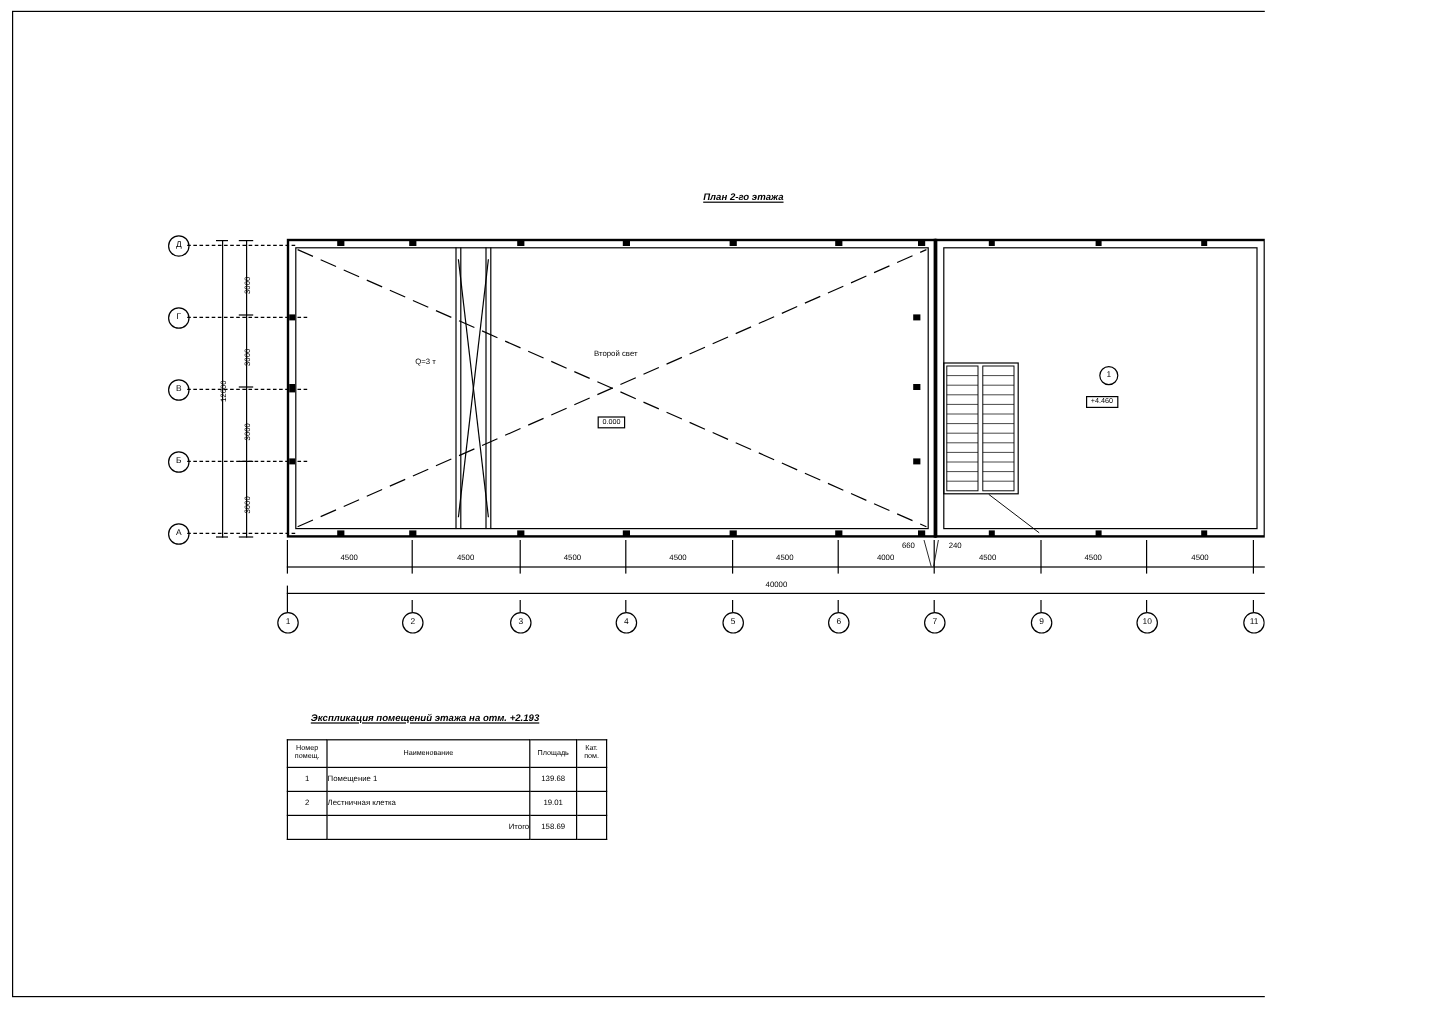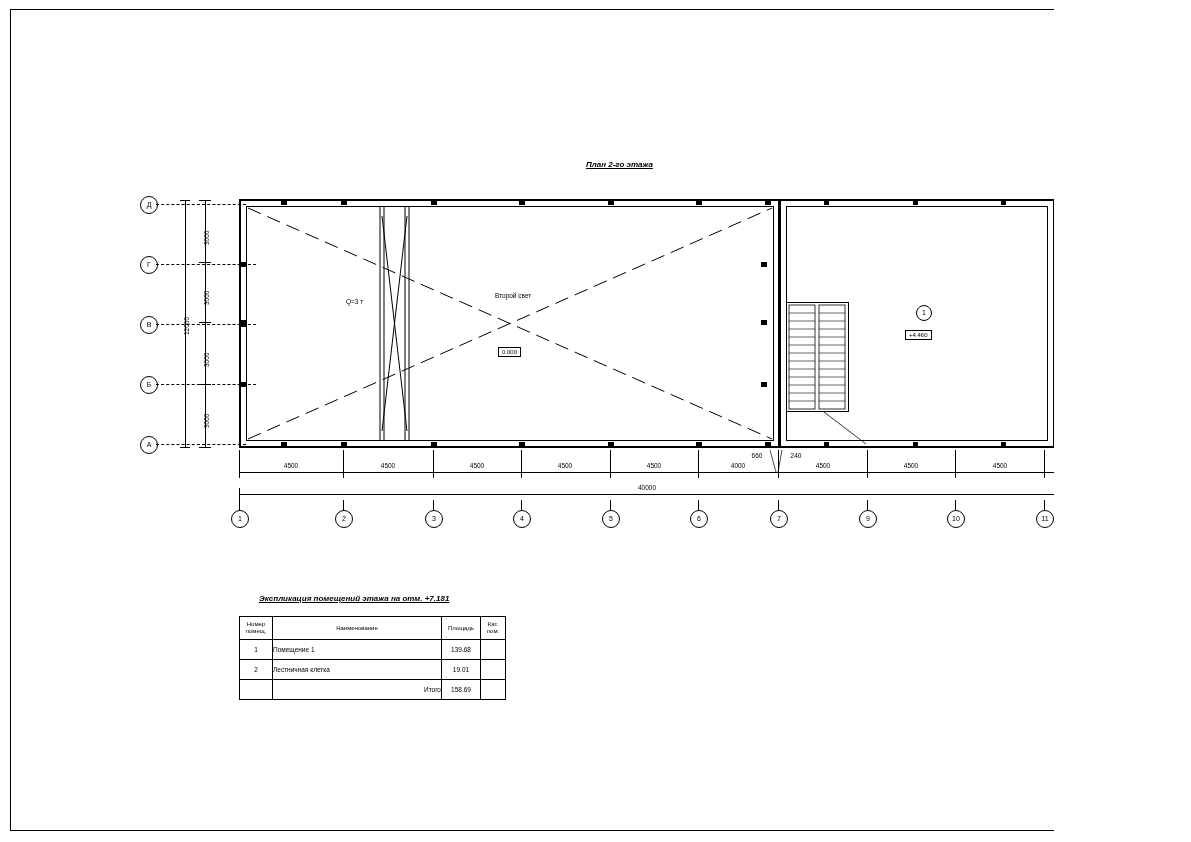--- a/index.html
+++ b/index.html
@@ -319,21 +319,21 @@
   <div class="abs axis-circle" style="left:335px; top:510px;">2</div>
   <div class="abs axis-circle" style="left:425px; top:510px;">3</div>
   <div class="abs axis-circle" style="left:513px; top:510px;">4</div>
   <div class="abs axis-circle" style="left:602px; top:510px;">5</div>
   <div class="abs axis-circle" style="left:690px; top:510px;">6</div>
   <div class="abs axis-circle" style="left:770px; top:510px;">7</div>
   <div class="abs axis-circle" style="left:859px; top:510px;">9</div>
   <div class="abs axis-circle" style="left:947px; top:510px;">10</div>
   <div class="abs axis-circle" style="left:1036px; top:510px;">11</div>
 
-  <div class="abs title-expl" style="left:259px; top:594px;">Экспликация помещений этажа на отм. +7.181</div>
+  <div class="abs title-expl" style="left:259px; top:594px;">Экспликация помещений этажа на отм. +2.193</div>
 
   <table class="expl" style="left:239px; top:616px;">
     <thead>
       <tr>
         <th class="c-num">Номер помещ.</th>
         <th class="c-name" style="text-align:center;">Наименование</th>
         <th class="c-area">Площадь</th>
         <th class="c-cat">Кат. пом.</th>
       </tr>
     </thead>

